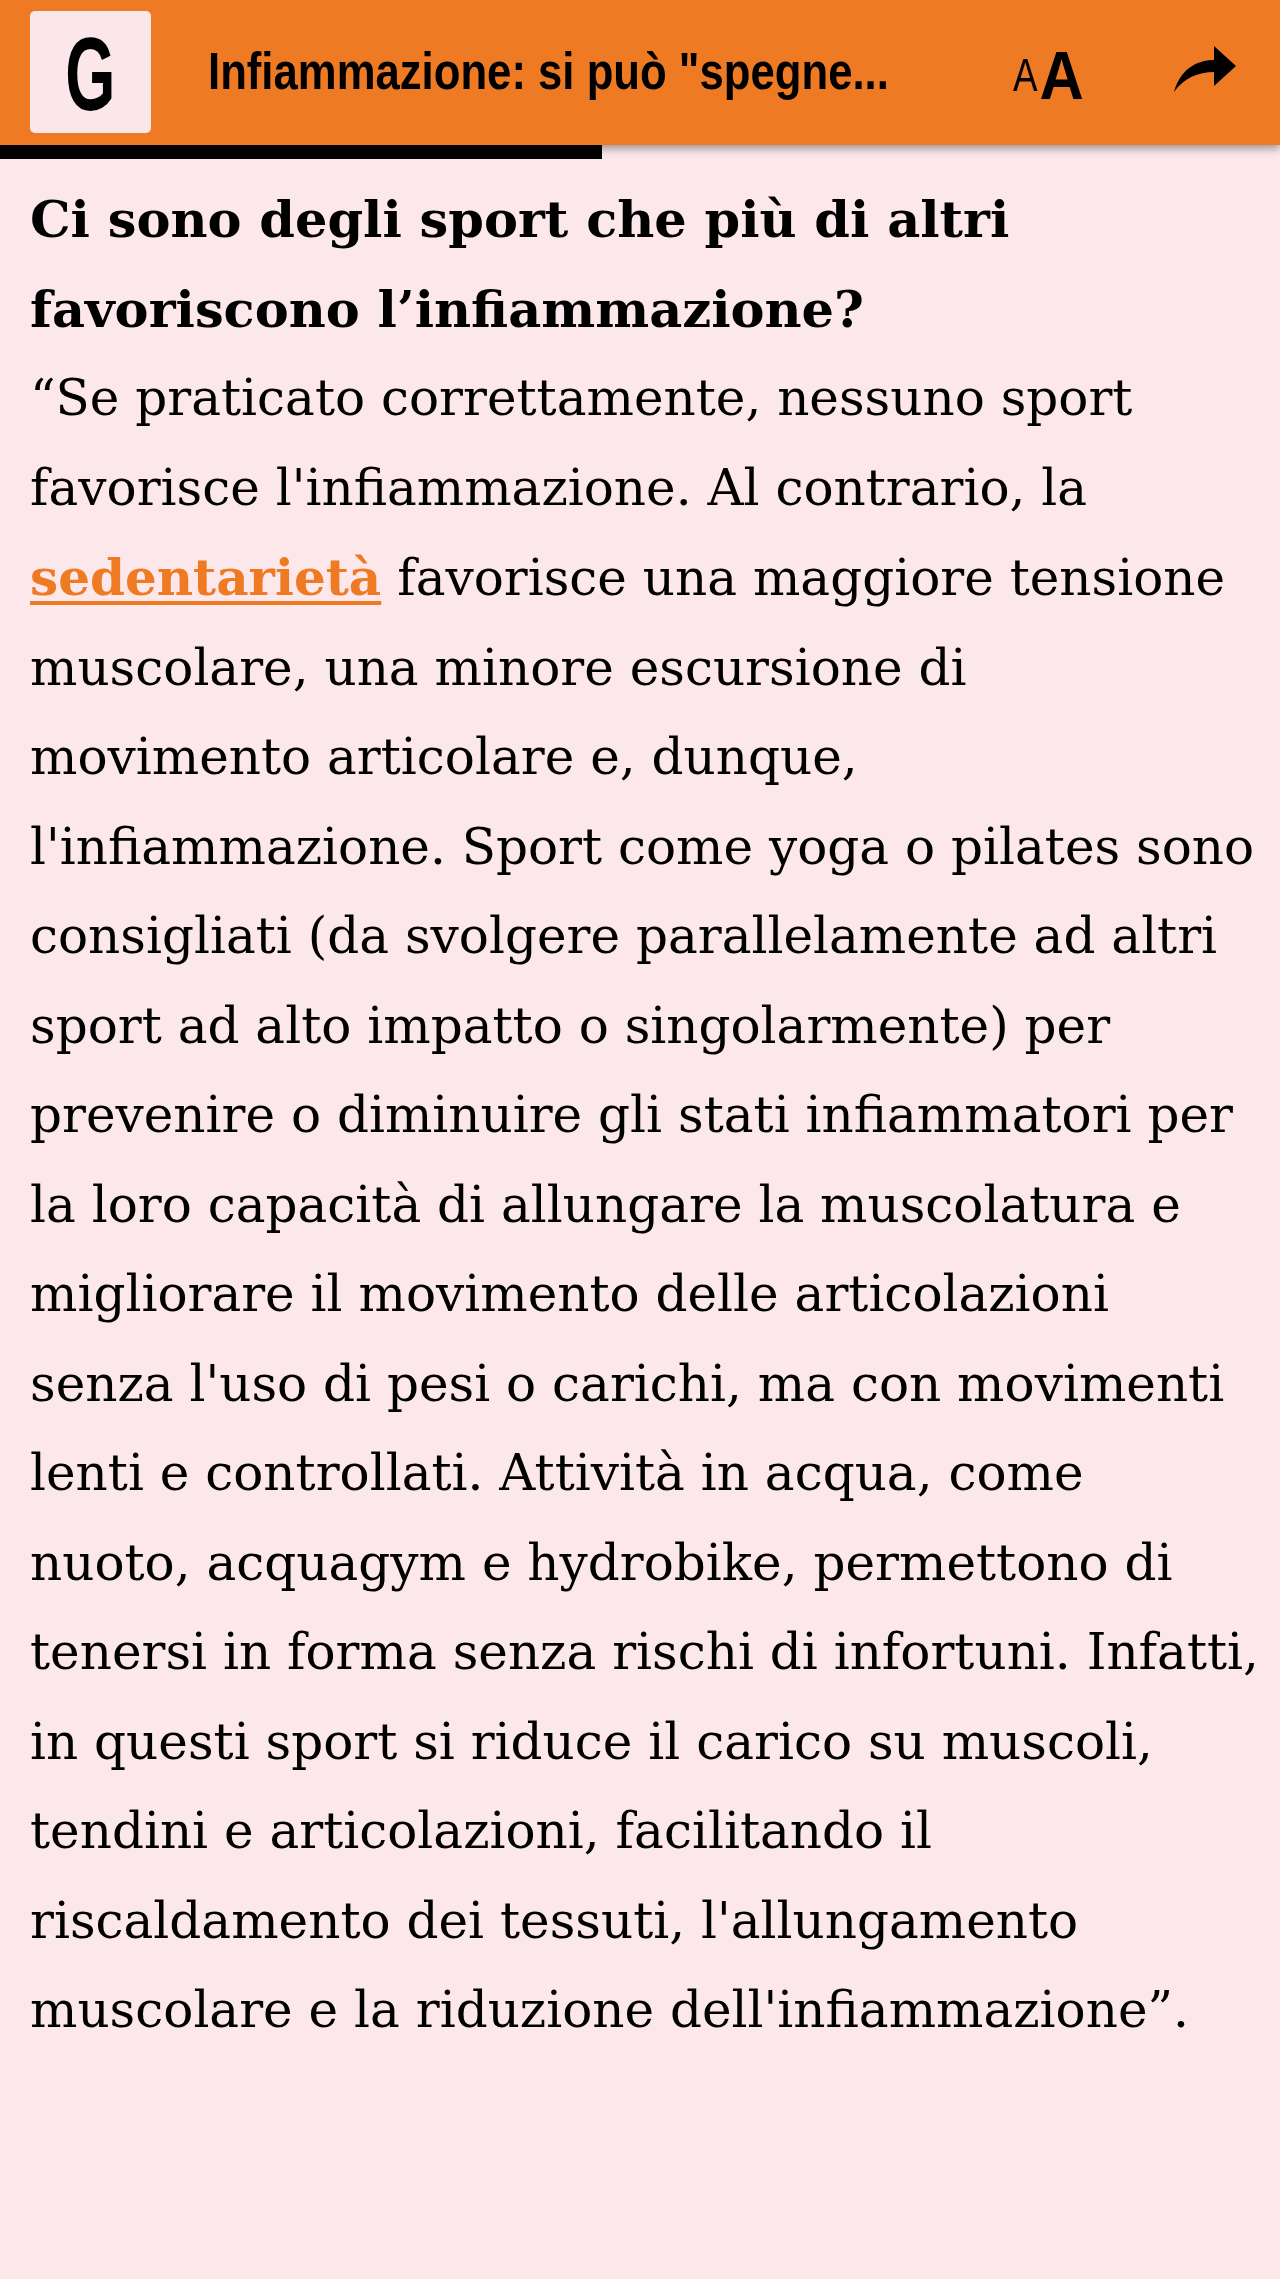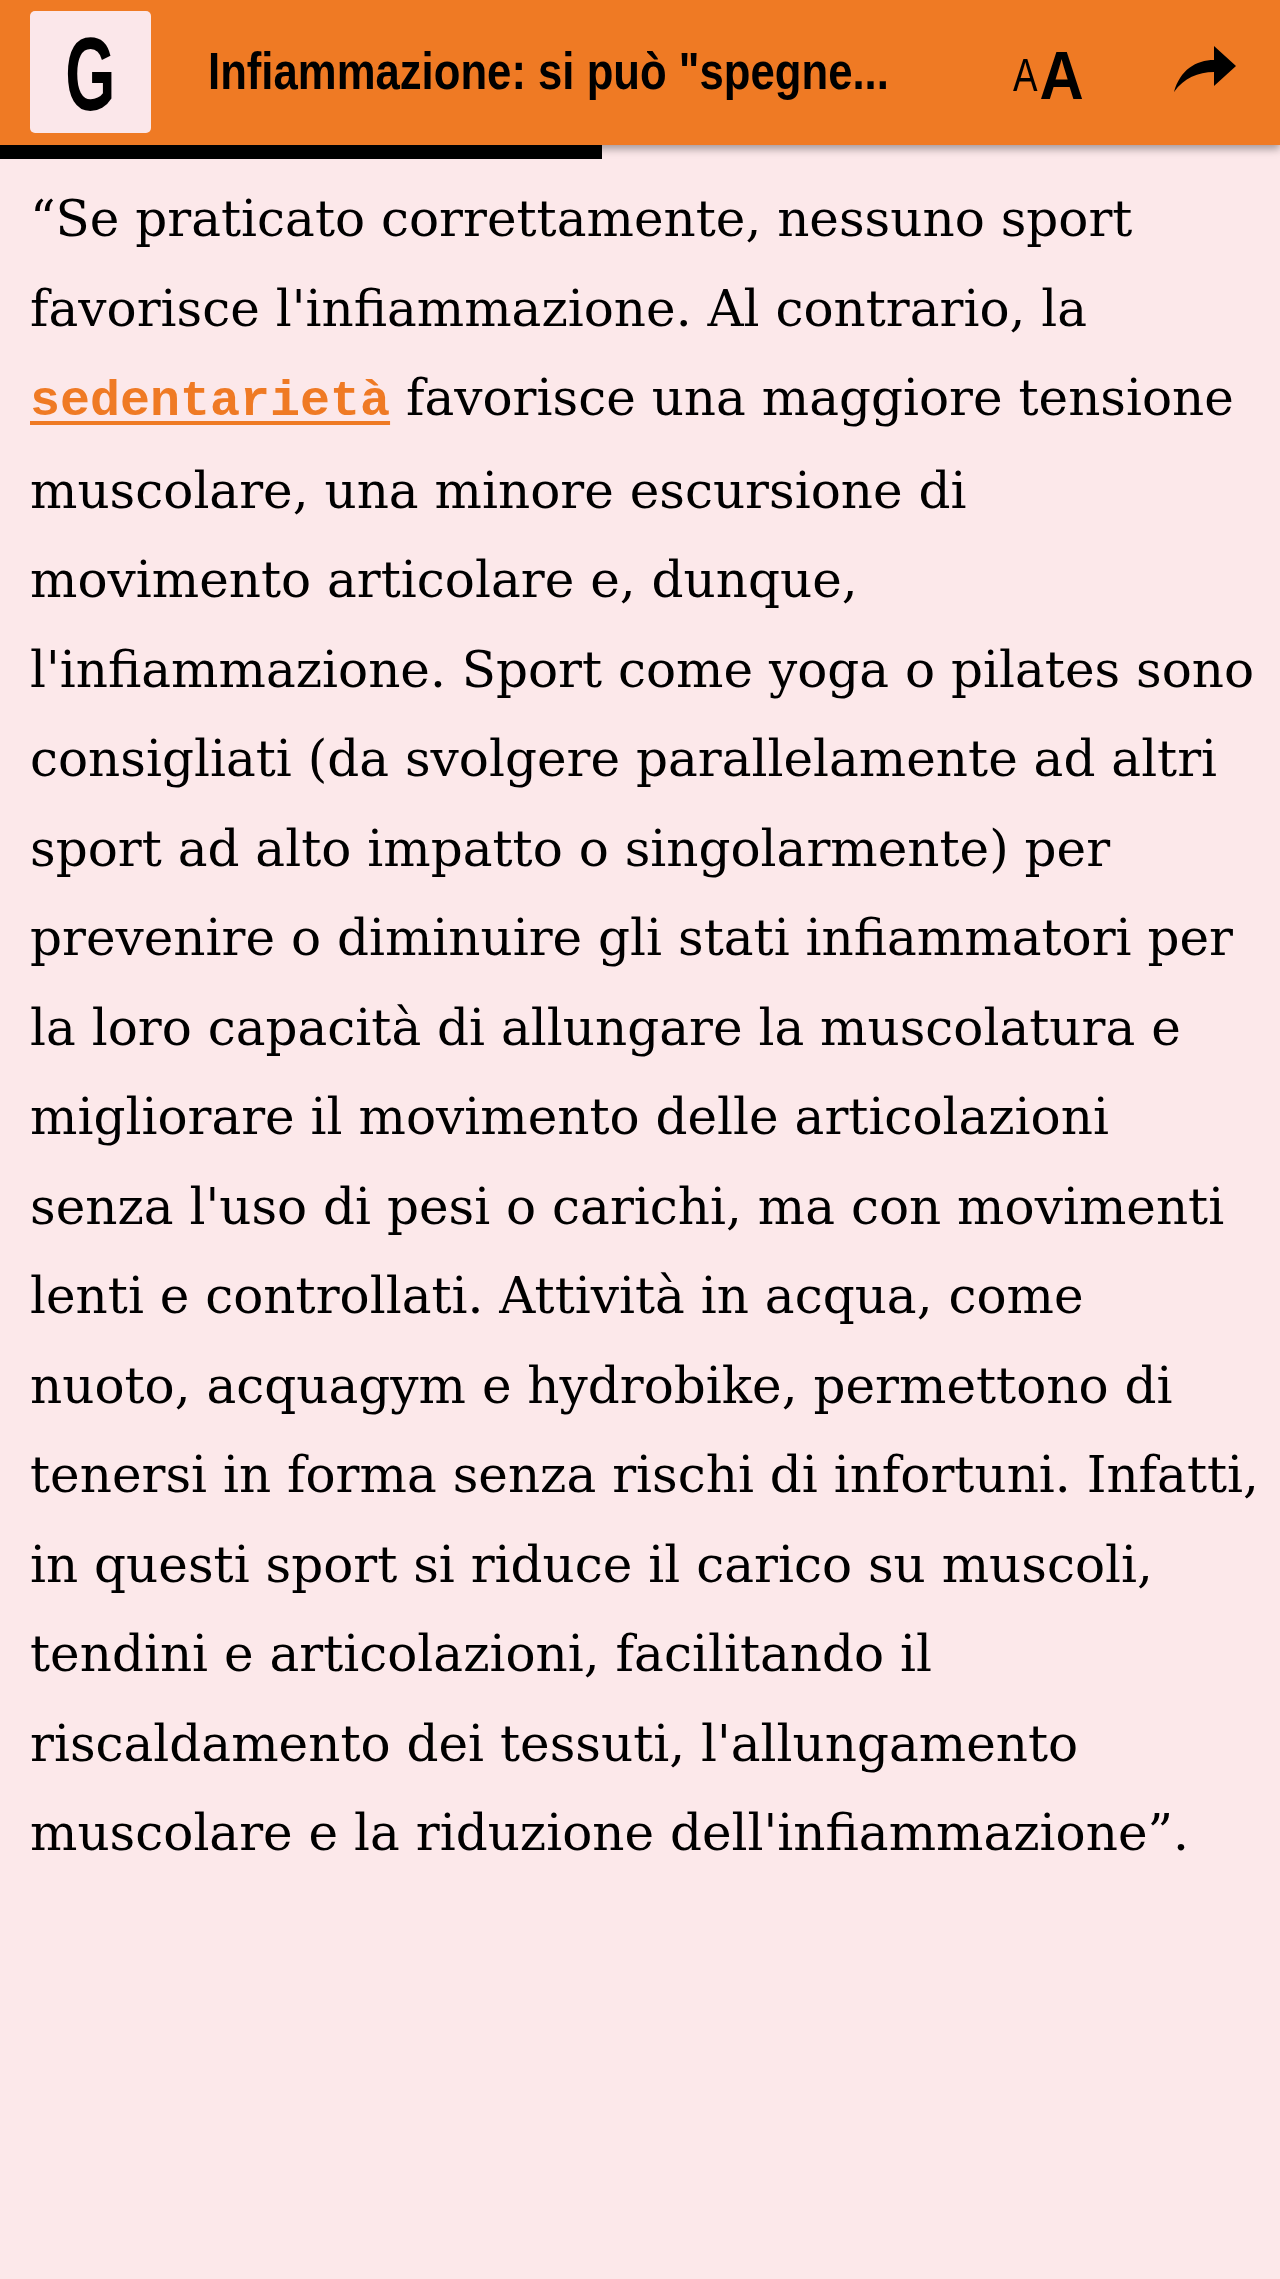--- a/index.html
+++ b/index.html
@@ -45,21 +45,21 @@
     background: #000; z-index: 3;
   }
   .content {
     position: absolute; left: 30px; top: 175px; width: 1230px;
     font-size: 50px; line-height: 89.5px;
   }
   .content h2 {
     margin: 0; font-size: 51px; line-height: 89.5px; font-weight: bold;
   }
   .content p { margin: 0; }
-  .content a { color: #ef7a24; font-weight: bold; text-decoration: underline; text-decoration-thickness: 4px; text-underline-offset: 6px; font-family: Liberation Mono, monospace; }
+  .content a { color: #ef7a24; font-weight: bold; text-decoration: underline; text-decoration-thickness: 4px; text-underline-offset: 6px; }
   .content b { font-weight: normal; }
 </style>
 </head>
 <body>
 
 <div class="topbar">
   <div class="logo">
     <span>G</span>
   </div>
   <div class="title">Infiammazione: si può "spegne...</div>
@@ -70,14 +70,15 @@
   <div class="share-btn">
     <svg width="70" height="60" viewBox="0 0 70 60">
       <path d="M4 52 C 10 30, 26 20, 44 20 L 44 6 L 66 26 L 44 46 L 44 32 C 28 32, 14 38, 4 52 Z" fill="#000"></path>
     </svg>
   </div>
 </div>
 
 <div class="progress" id="progress" style="width: 601.6px;"></div>
 
 <div class="content">
+  <h2>Ci sono degli sport che più di altri favoriscono l’infiammazione?</h2>
   <p id="para"><span>“Se praticato correttamente, nessuno sport favorisce l'infiammazione. Al contrario, la </span><a>sedentarietà</a><span> favorisce una maggiore tensione muscolare, una minore escursione di movimento articolare e, dunque, l'infiammazione. Sport come </span><b>yoga o pilates</b><span> sono consigliati (da svolgere parallelamente ad altri sport ad alto impatto o singolarmente) per </span><b>prevenire o diminuire gli stati infiammatori</b><span> per la loro capacità di allungare la muscolatura e migliorare il movimento delle </span><b>articolazioni</b><span> senza l'uso di pesi o carichi, ma con movimenti lenti e controllati. Attività in acqua, come </span><b>nuoto, acquagym e hydrobike</b><span>, permettono di tenersi in forma senza rischi di infortuni. Infatti, in questi sport si riduce il carico su </span><b>muscoli, tendini e articolazioni</b><span>, facilitando il riscaldamento dei tessuti, l'allungamento muscolare e la riduzione dell'infiammazione”.</span></p>
 </div>
 
 </body></html>

